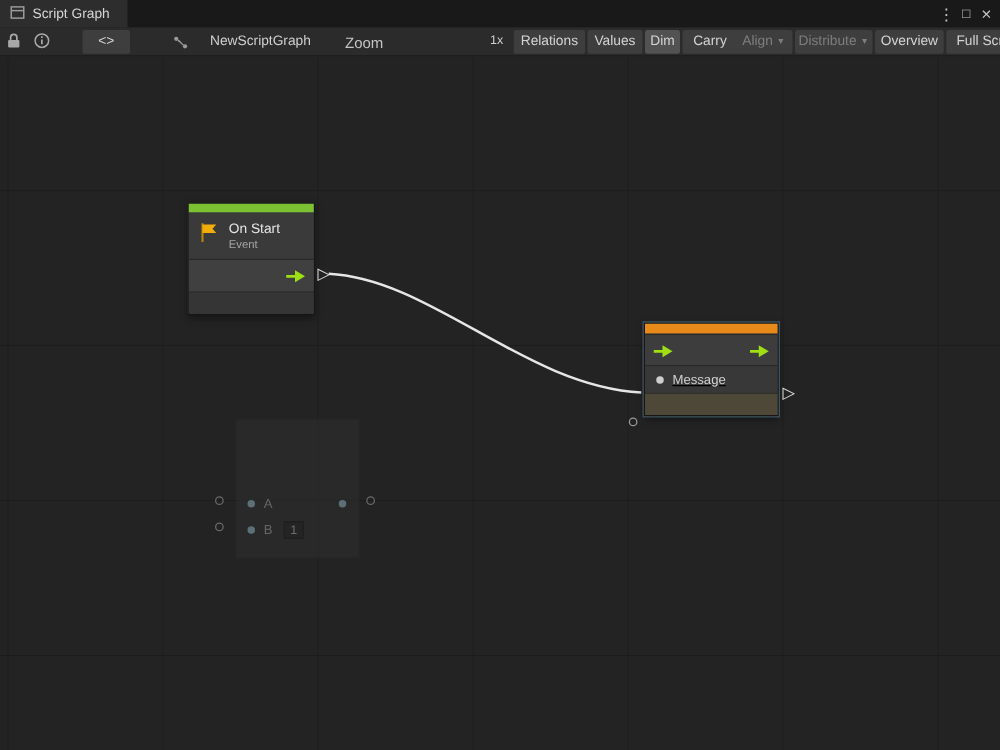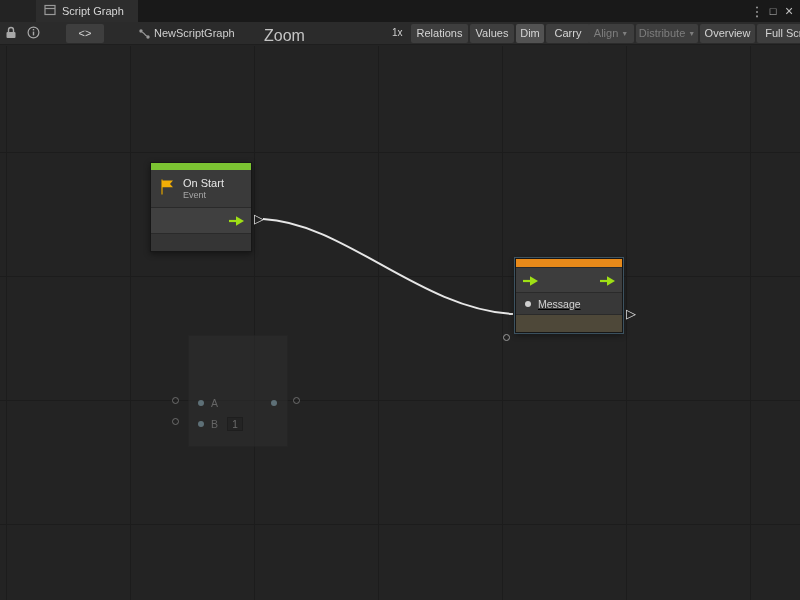--- a/index.html
+++ b/index.html
@@ -1,20 +1,20 @@
 <!DOCTYPE html>
 <html style="--event-green: #7bc332; --debug-orange: #e88a1a; --accent-green: #9fe015; --wire: #e6e6e6; --canvas-bg: #232323; --grid-line: #1c1c1c;"><head>
 <meta charset="utf-8">
 <style>
   * { margin:0; padding:0; box-sizing:border-box; }
   body { font-family:"Liberation Sans", sans-serif; background:#111; }
   .app { position:relative; width:800px; height:600px; overflow:hidden; background:var(--canvas-bg); }
 
   
-  .titlebar { position:relative; height:22px; background:#191919; display:flex; align-items:stretch;margin-left:36px; }
+  .titlebar { position:relative; height:22px; background:#191919; display:flex; align-items:stretch; }
   .tab { display:flex; align-items:center; gap:6px; padding:0 14px 0 8px; background:#2d2d2d; color:#d6d6d6; font-size:11px; }
   .win-controls { margin-left:auto; display:flex; align-items:center; padding-right:3px; }
   .win-controls span { width:16px; text-align:center; color:#c2c2c2; cursor:default; }
   .glyph-menu { font-size:13px; }
   .glyph-max  { font-size:11px; }
   .glyph-close{ font-size:14px; }
 
   
   .toolbar { position:relative; height:23px; background:#2b2b2b; border-bottom:1px solid #1e1e1e; overflow:hidden; font-size:11px; color:#cfcfcf; }
   .ticon { position:absolute; top:4px; display:inline-flex; align-items:center; justify-content:center; }
@@ -120,23 +120,23 @@
     </span>
     <span class="tbtn" style="left:66px; width:38px;"><span>&lt;&gt;</span></span>
 
     <span class="ticon" style="left:138px; top:6px;">
       <svg width="13" height="12" viewBox="0 0 13 12">
           <circle cx="3" cy="3" r="1.7" fill="#9a9a9a"></circle>
           <circle cx="10" cy="9" r="1.7" fill="#9a9a9a"></circle>
           <path d="M4.2 4.2C7 5.4 6.2 6.8 8.8 7.9" stroke="#9a9a9a" stroke-width="1.1" fill="none"></path>
         </svg>
     </span>
-    <span class="label-txt" style="left:154px;">NewScriptGraph</span>
-
-    <span class="label-txt" style="left:264px; font-size:16px; color:#c4c4c4;">Zoom</span>
+    <span class="label-txt" style="left:168px;">NewScriptGraph</span>
+
+    <span class="label-txt" style="left:276px; font-size:12px; color:#c4c4c4;">Zoom</span>
 
     <span class="label-txt" style="left:392px; font-size:10px;">1x</span>
 
     <span class="tbtn" style="left:411px; width:57px;">Relations</span>
     <span class="tbtn" style="left:470px; width:44px;">Values</span>
     <span class="tbtn pressed" style="left:516px; width:28px;">Dim</span>
     <span class="tbtn" style="left:546px; width:44px;">Carry</span>
     <span class="tbtn disabled" style="left:588px; width:46px;"><span>Align</span><span class="caret">▼</span></span>
     <span class="tbtn disabled" style="left:636px; width:62px;"><span>Distribute</span><span class="caret">▼</span></span>
     <span class="tbtn" style="left:700px; width:55px;">Overview</span>

